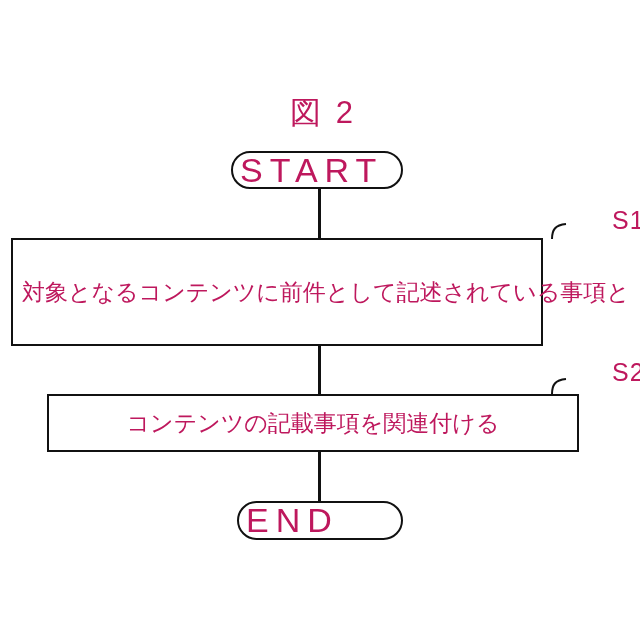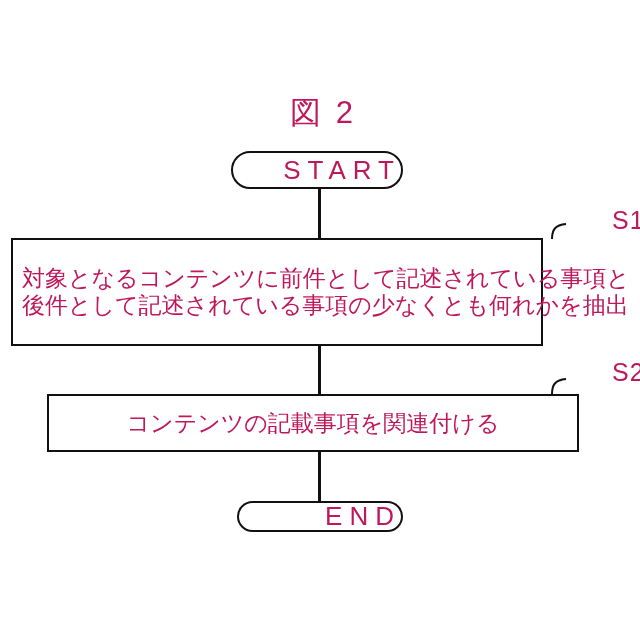--- a/index.html
+++ b/index.html
@@ -27,28 +27,28 @@
     white-space: nowrap;
   }
   .terminal {
     position: absolute;
     box-sizing: border-box;
     border: 2px solid #111111;
     border-radius: 20px;
     background: #ffffff;
     display: flex;
     align-items: center;
-    justify-content: flex-end;
-    font-size: 26px;
+    justify-content: flex-start;
+    font-size: 34px;
     letter-spacing: 7px;
     padding-left: 7px; 
     white-space: nowrap;
   }
   .terminal.start { left: 231px; top: 151px; width: 172px; height: 38px; }
-  .terminal.end   { left: 237px; top: 501px; width: 166px; height: 31px; }
+  .terminal.end   { left: 237px; top: 501px; width: 166px; height: 39px; }
   .process {
     position: absolute;
     left: 11px;
     width: 532px;
     box-sizing: border-box;
     border: 2px solid #111111;
     background: #ffffff;
     display: flex;
     align-items: center;
     font-size: 23px;
@@ -94,21 +94,20 @@
     <span>START</span>
   </div>
 
   <div class="connector c1"></div>
 
   <div class="step-label l1">S1</div>
 
   <div class="process s1">
     <div>
       <div>対象となるコンテンツに前件として記述されている事項と</div>
-      <div>後件として記述されている事項の少なくとも何れかを抽出</div>
     </div>
   </div>
 
   <div class="connector c2"></div>
 
   <div class="step-label l2">S2</div>
 
   <div class="process s2">
     <div>コンテンツの記載事項を関連付ける</div>
   </div>

